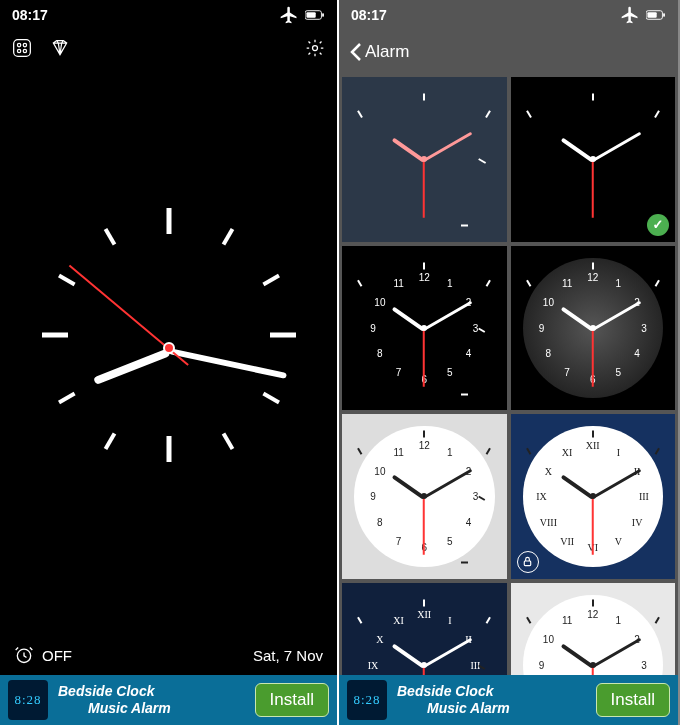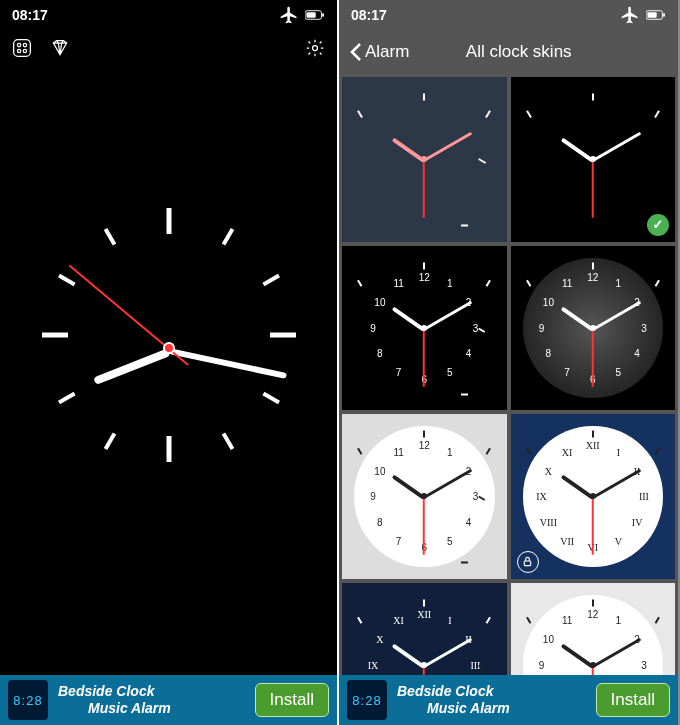--- a/index.html
+++ b/index.html
@@ -23,21 +23,21 @@
   .hand.hour { width:80px; height:8px; background:#fff; border-radius:4px; }
   .hand.minute { width:120px; height:6px; background:#fff; border-radius:3px; }
   .hand.second { width:130px; height:2px; background:#f33; }
   .hand.second-tail { width:25px; height:2px; background:#f33; }
   .hub { position:absolute; left:50%; top:50%; width:12px; height:12px; border-radius:50%; background:#f33; border:2px solid #fff; transform:translate(-50%,-50%); }
 
   .bottombar { position:absolute; bottom:50px; left:0; right:0; height:40px; display:flex; align-items:center; justify-content:space-between; padding:0 14px; color:#fff; font-size:15px; }
   .alarm-left { display:flex; align-items:center; gap:8px; }
 
   .adbar { position:absolute; bottom:0; left:0; right:0; height:50px; background:#0a6e98; display:flex; align-items:center; padding:4px 8px; gap:10px; color:#fff; }
-  .ad-thumb { width:40px; height:40px; background:#001a33; border-radius:4px; display:flex; align-items:center; justify-content:center; color:#3cf; font-family:Liberation Sans, sans-serif; font-size:13px; letter-spacing:1px; }
+  .ad-thumb { width:40px; height:40px; background:#001a33; border-radius:4px; display:flex; align-items:center; justify-content:center; color:#3cf; font-family:Liberation Serif, serif; font-size:13px; letter-spacing:1px; }
   .ad-text { flex:1; display:flex; flex-direction:column; font-size:14px; line-height:1.2; font-style:italic; font-weight:600; }
   .ad-text span:nth-child(2){ padding-left:30px; }
   .ad-install { background:#4a9c2e; border:1px solid #c8e6b0; border-radius:6px; padding:6px 14px; font-size:17px; color:#fff; font-weight:500; }
 
   .titlebar2 { background:#555; height:44px; display:flex; align-items:center; color:#fff; padding:0 10px; font-size:17px; }
   .backbtn { display:flex; align-items:center; gap:2px; font-size:17px; font-weight:400; }
   .titlecenter { flex:1; text-align:center; padding-right:40px; }
 
   .grid { position:absolute; top:74px; bottom:50px; left:0; right:0; overflow:hidden; background:#555; }
   .gridinner { display:grid; grid-template-columns:1fr 1fr; gap:4px; padding:3px; }
@@ -104,20 +104,30 @@
         <div class="tick" style="width: 4px; height: 18px; transform: translate(-50%, -50%) rotate(300deg) translateY(-127px); transform-origin: center top; left: 50%; top: 50%;"></div>
         <div class="tick" style="width: 4px; height: 18px; transform: translate(-50%, -50%) rotate(330deg) translateY(-127px); transform-origin: center top; left: 50%; top: 50%;"></div>
         <div class="hand hour" style="transform: rotate(158.5deg);"></div>
         <div class="hand minute" style="transform: rotate(12deg);"></div>
         <div class="hand second-tail" style="transform: rotate(40deg);"></div>
         <div class="hand second" style="transform: rotate(-140deg);"></div>
         <div class="hub"></div>
       </div>
   </div>
 
+  <div class="bottombar">
+    <div class="alarm-left">
+      <svg class="ic" viewBox="0 0 24 24" fill="none" stroke="#fff" stroke-width="1.6">
+          <circle cx="12" cy="13" r="8"></circle>
+          <path d="M12 9v4l3 2M5 3 2 6M19 3l3 3"></path>
+        </svg>
+      <span>OFF</span>
+    </div>
+    <span>Sat, 7 Nov</span>
+  </div>
 
   <div class="adbar">
     <div class="ad-thumb">8:28</div>
     <div class="ad-text">
       <span>Bedside Clock</span>
       <span>Music Alarm</span>
     </div>
     <div class="ad-install">Install</div>
   </div>
 </div>
@@ -137,21 +147,20 @@
     </span>
   </div>
 
   <div class="titlebar2">
     <div class="backbtn">
       <svg width="14" height="20" viewBox="0 0 12 20" fill="none" stroke="#fff" stroke-width="2.5">
           <path d="M10 2 2 10l8 8"></path>
         </svg>
       <span>Alarm</span>
     </div>
-    <div class="titlecenter">All clock skins</div>
   </div>
 
   <div class="grid">
     <div class="gridinner" id="skins-grid">
         <div class="skin" style="background: rgb(44, 56, 72);">
           <div class="minclock">
             <div class="mtick" style="background: rgb(255, 255, 255); transform: translate(-50%, -50%) rotate(0deg) translateY(-62px); height: 7px;"></div>
             <div class="mtick" style="background: rgb(255, 255, 255); transform: translate(-50%, -50%) rotate(30deg) translateY(-62px); height: 8px;"></div>
             <div class="mtick" style="background: rgb(255, 255, 255); transform: translate(-50%, -50%) rotate(60deg) translateY(-62px); height: 8px;"></div>
             <div class="mtick" style="background: rgb(255, 255, 255); transform: translate(-50%, -50%) rotate(90deg) translateY(-62px); height: 7px;"></div>

